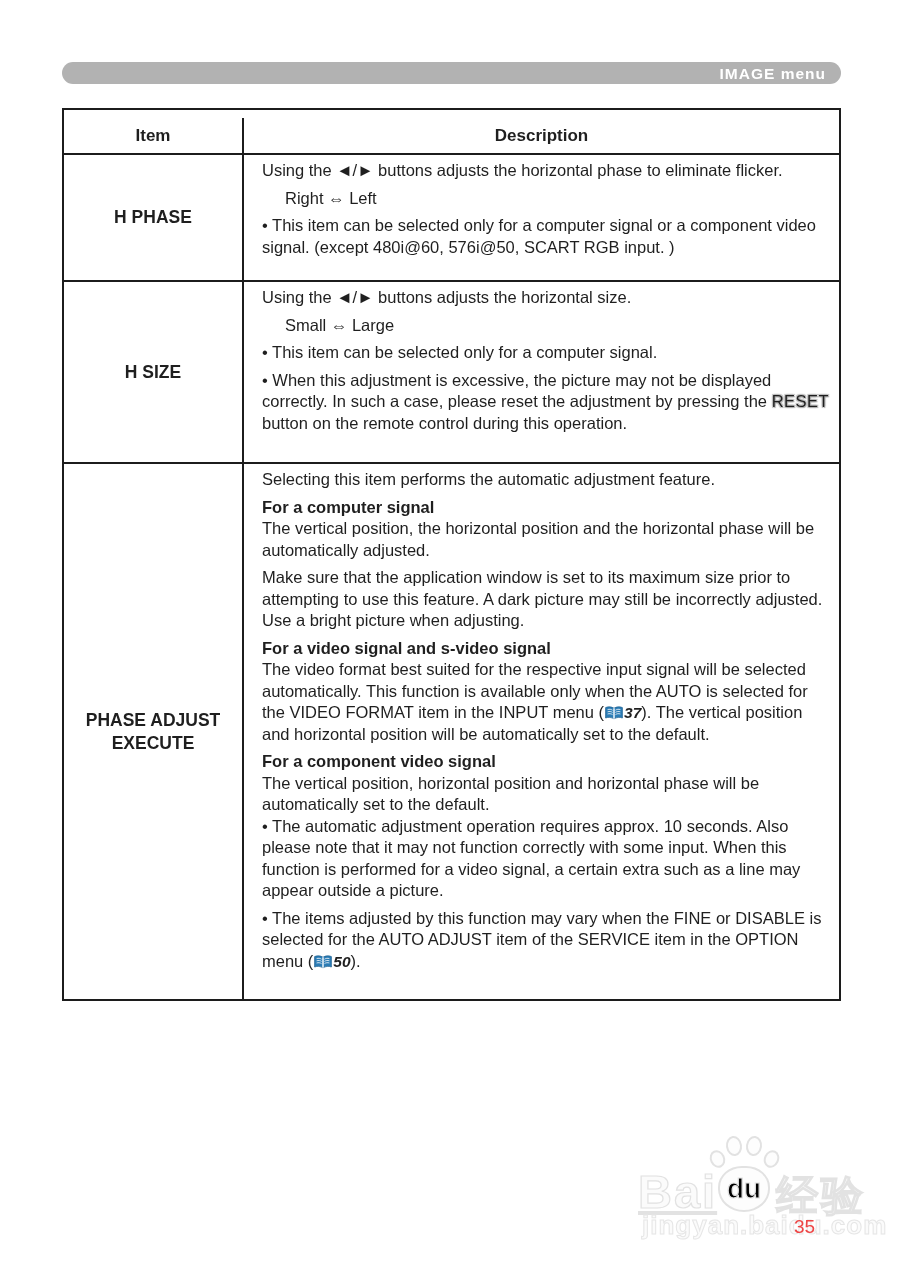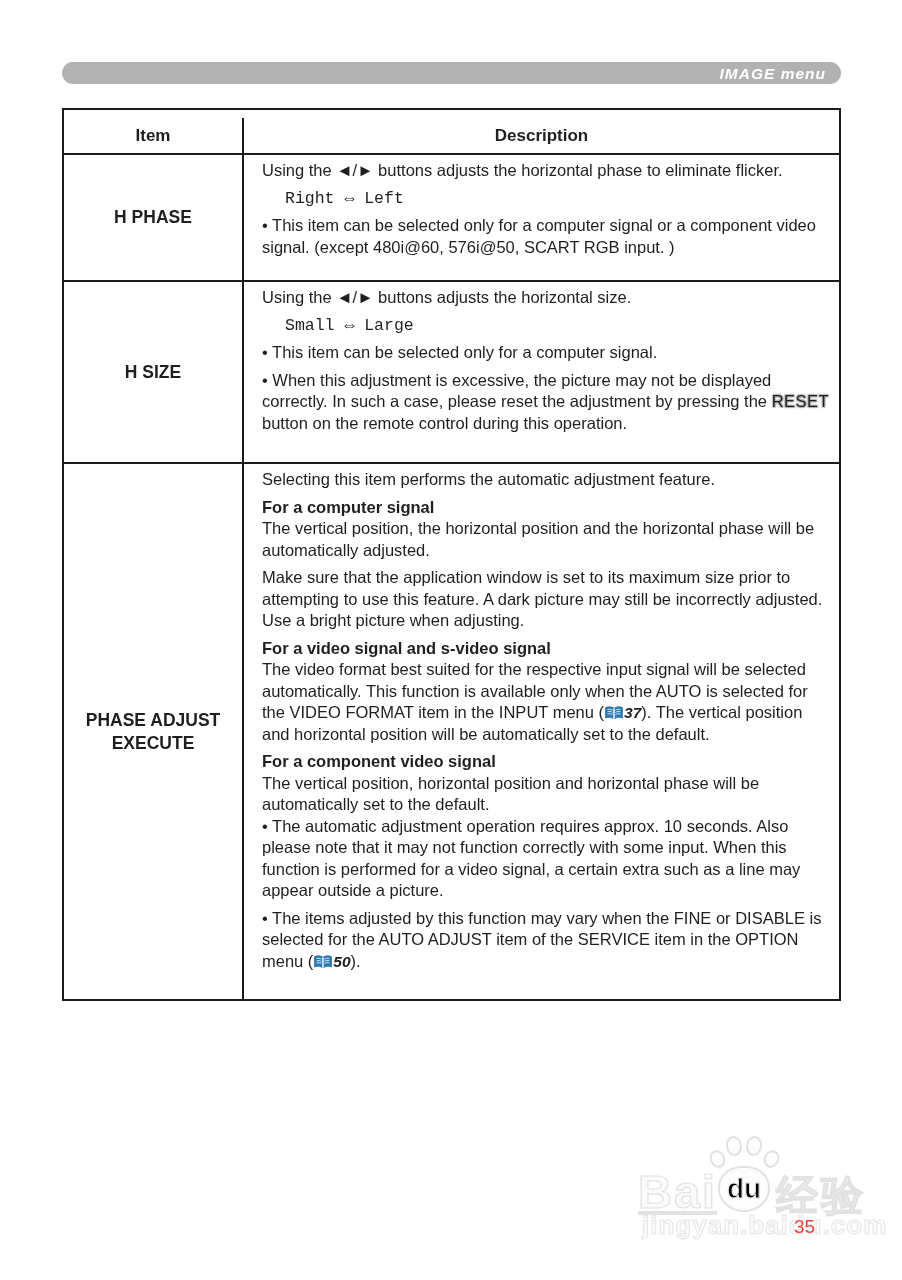--- a/index.html
+++ b/index.html
@@ -16,21 +16,20 @@
   
   .banner {
     position: absolute;
     left: 62px; top: 62px;
     width: 779px; height: 22px;
     background: #b2b2b2;
     border-radius: 12px;
     text-align: right;
     padding-right: 15px;
     line-height: 23px;
-    font-style: italic;
   }
   .banner span {
     color: #ffffff;
     font-weight: bold;
     font-size: 15.5px;
     letter-spacing: 1px;
   }
 
   
   .doc-table {
@@ -71,21 +70,21 @@
     line-height: 20px;
   }
   .hdr { min-height: 35px; margin-top: 8px; }
   .row-hphase .cell-desc { min-height: 125px; }
   .row-hsize  .cell-desc { min-height: 180px; }
   .row-auto   .cell-desc { min-height: 535px; }
 
   .para { margin-bottom: 6px; }
   .para:last-child { margin-bottom: 0; }
   .tight { margin-bottom: 0; }
-  .indent { padding-left: 23px; font-family: Liberation Mono, monospace; }
+  .indent { padding-left: 23px; }
   .subhead { font-weight: bold; }
 
   .reset-key {
     letter-spacing: 0.5px;
     text-shadow: 1px 1px 1px #aaa, -1px -1px 1px #bbb, 1px -1px 1px #bbb, -1px 1px 1px #bbb;
   }
   .ref { white-space: nowrap; }
   .ref svg { vertical-align: -2px; margin: 0 1px; }
   .ref-num { font-weight: bold; font-style: italic; font-size: 15.5px; }
 

